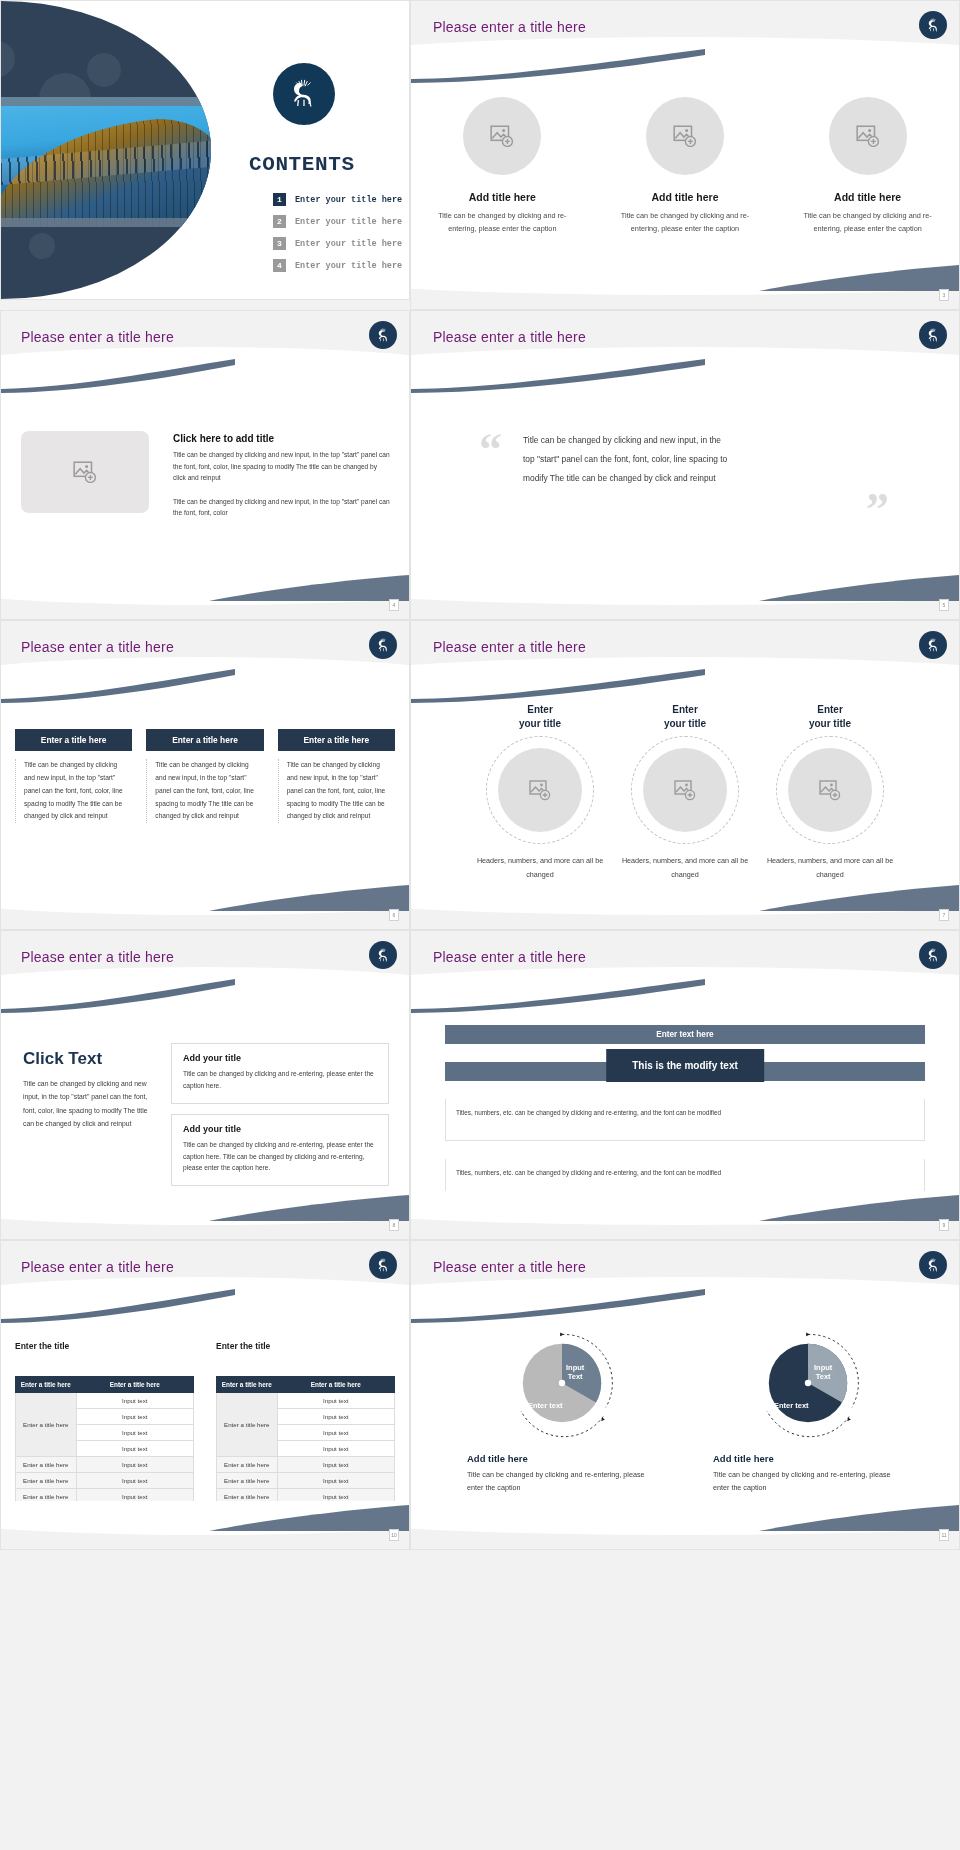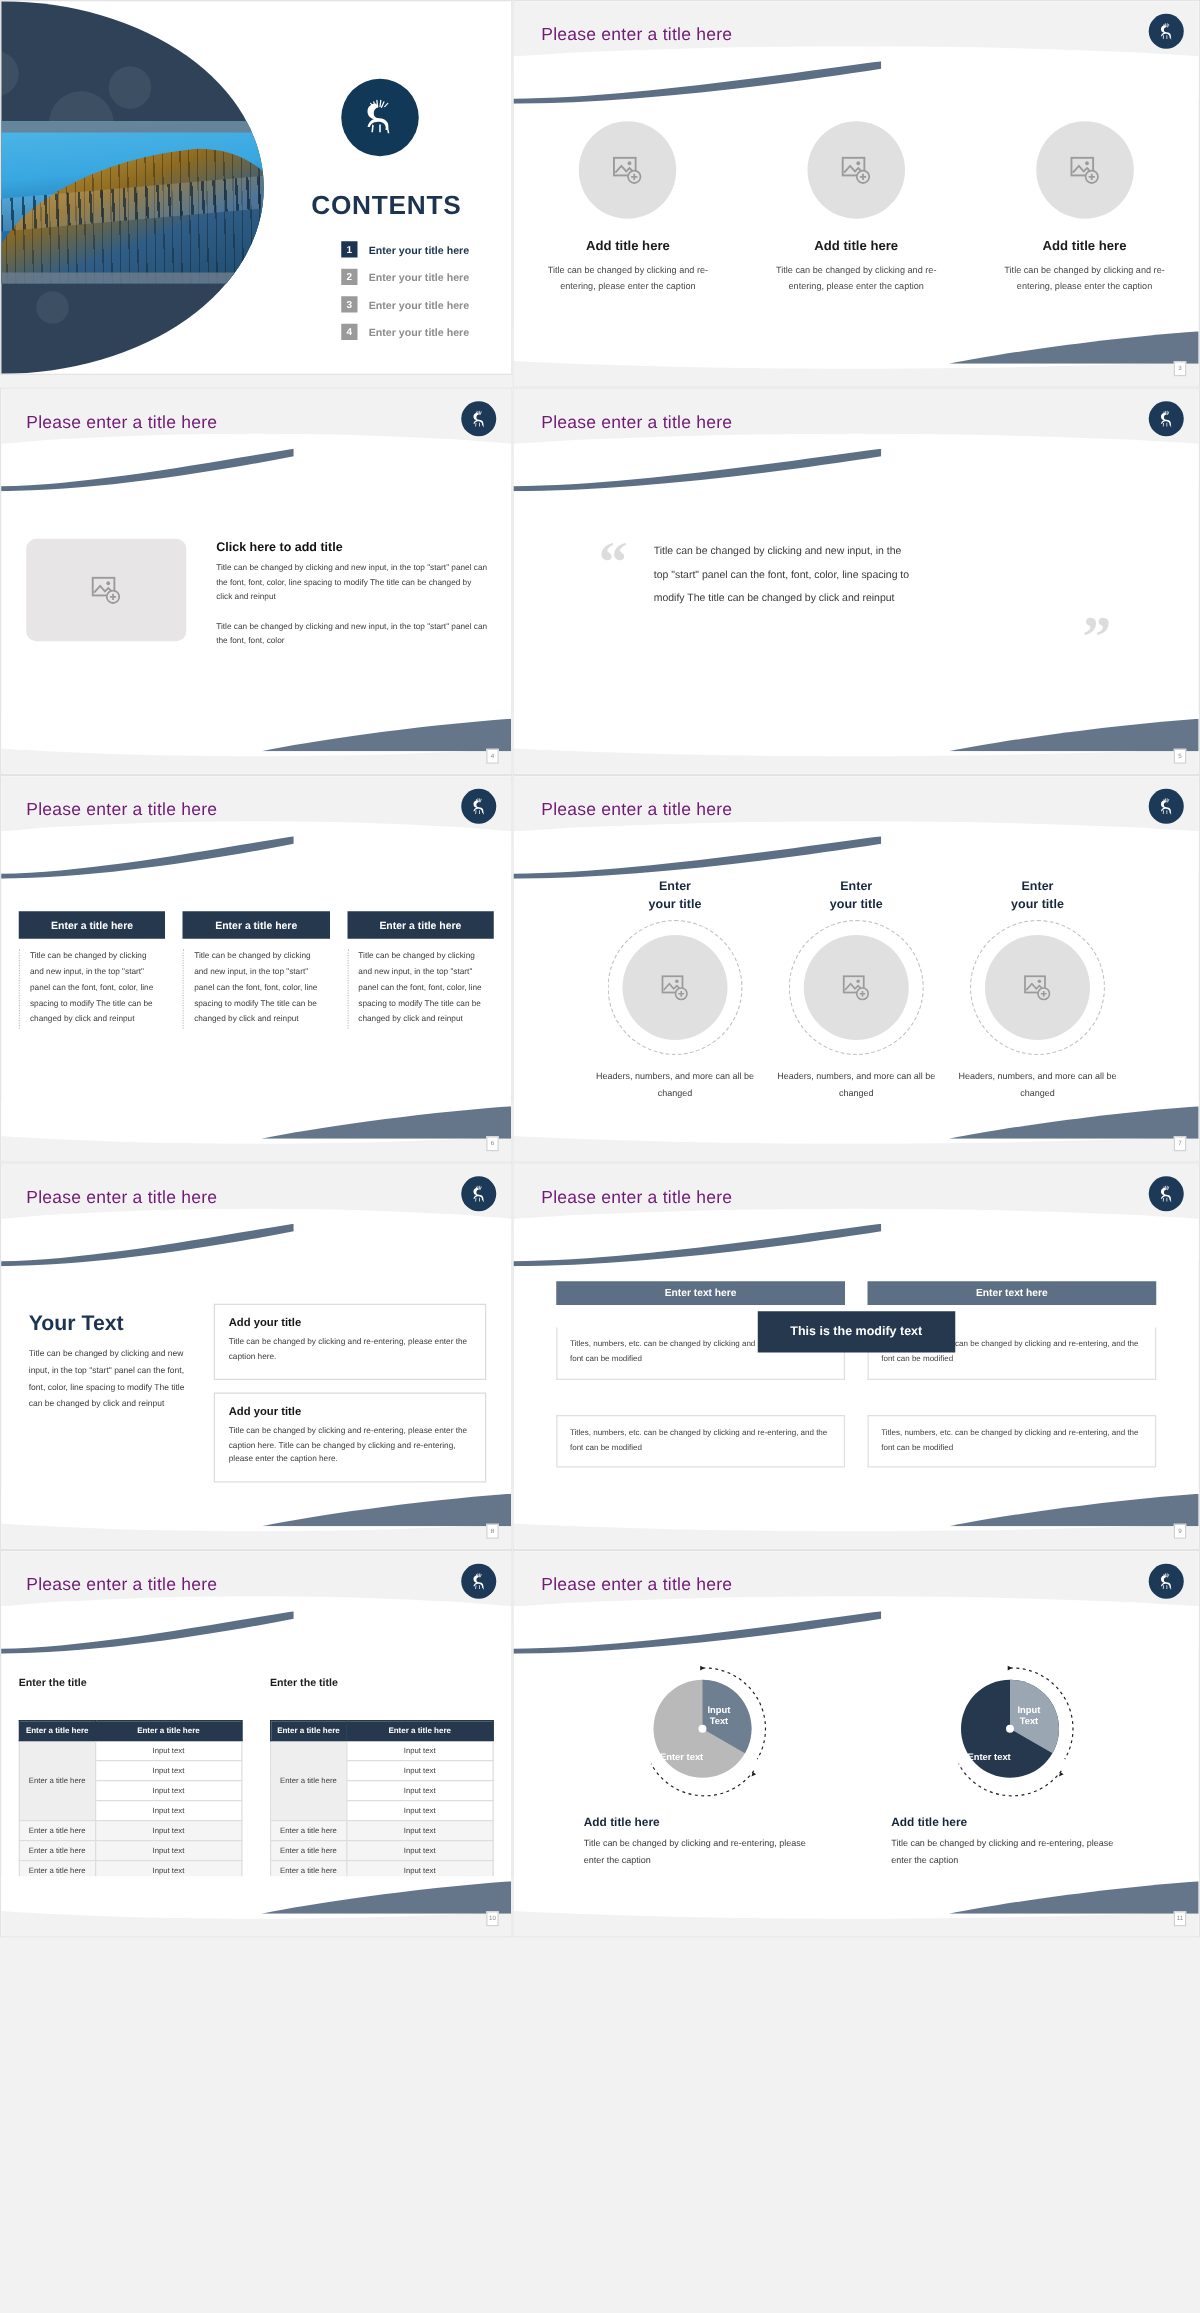--- a/index.html
+++ b/index.html
@@ -14,21 +14,21 @@
     grid-template-columns: 410px 550px;
     grid-auto-rows: 310px;
     column-gap:0px; row-gap:0px;
   }
   .slide {
     position:relative; overflow:hidden;
     background:#ffffff;
     border:1px solid #e3e3e3;
     width:100%; height:100%;
   }
-  .slide.r1c1 { height:300px; }
+  .slide.r1c1 { height:300px;font-family:Liberation Mono, monospace; }
   
   .hdr {
     position:absolute; left:0; top:0; width:100%; height:58px;
     background:#f2f2f2;
   }
   .hdr-curve {
     position:absolute; left:0; top:36px; width:100%; height:42px;
     background:#ffffff;
     border-radius:58% 58% 0 0 / 100% 100% 0 0;
     transform:scaleX(1.6);
@@ -169,21 +169,21 @@
   
   .s8-left { position:absolute; left:22px; top:118px; width:135px; }
   .s8-h { font-size:17px; font-weight:bold; color:#1d3450; margin-bottom:8px; }
   .s8-p { font-size:6.8px; color:#3c3c3c; line-height:1.95; }
   .s8-right { position:absolute; left:170px; top:112px; width:218px; }
   .s8-box { border:1px solid #dcdcdc; padding:9px 11px 11px; margin-bottom:10px; background:#fff; }
   .s8-box-h { font-size:9px; font-weight:bold; color:#161616; margin-bottom:5px; }
   .s8-box-p { font-size:6.6px; color:#3c3c3c; line-height:1.8; }
   
   .s9 { position:absolute; left:34px; top:94px; right:34px; }
-  .s9-grid { display:grid; grid-template-columns:1fr 1fr; column-gap:22px; row-gap:0;gap:18px; }
+  .s9-grid { display:grid; grid-template-columns:1fr; column-gap:22px; row-gap:0;gap:18px; }
   .s9-hd { background:#5d6f84; color:#fff; font-size:8.2px; font-weight:bold;
            text-align:center; padding:5px 4px; }
   .s9-cell { border:1px solid #e0e0e0; border-top:none; font-size:6.4px; color:#3c3c3c;
              line-height:1.8; padding:8px 10px; min-height:42px; }
   .s9-spacer { height:28px; }
   .s9-center {
     position:absolute; left:50%; top:118px; transform:translateX(-50%);
     background:#26384e; color:#fff; font-size:10px; font-weight:bold;
     padding:11px 26px; z-index:5; white-space:nowrap;
   }
@@ -535,21 +535,21 @@
       <svg viewBox="0 0 64 64">
           <g fill="#fff">
             <path d="M24 12 l2 7 M28 10 l1 8 M33 10 l-1 8 M37 12 l-3 7" stroke="#fff" stroke-width="2" fill="none" stroke-linecap="round"></path>
             <path d="M30 19 c-4 1 -6 4 -6 8 c0 4 3 6 7 6 c5 0 9 2 11 6 c1 3 1 6 0 9 l-3 0 c1 -4 0 -7 -3 -9 c-3 -2 -7 -2 -11 -1 c-3 1 -5 3 -6 6 l-3 0 c1 -5 4 -8 8 -10 c-5 -1 -8 -5 -8 -10 c0 -6 5 -10 11 -10 z"></path>
             <path d="M22 41 l-1 10 2 0 1 -9 z M31 41 l0 10 2 0 0 -10 z M40 43 l2 9 2 0 -2 -9 z"></path>
           </g>
         </svg>
     </div>
 
     <div class="s8-left">
-      <div class="s8-h">Your Text</div>
+      <div class="s8-h">Click Text</div>
       <div class="s8-p">Title can be changed by clicking and new input, in the top "start" panel can the font, font, color, line spacing to modify The title can be changed by click and reinput</div>
     </div>
     <div class="s8-right">
       <div class="s8-box">
         <div class="s8-box-h">Add your title</div>
         <div class="s8-box-p">Title can be changed by clicking and re-entering, please enter the caption here.</div>
       </div>
       <div class="s8-box">
         <div class="s8-box-h">Add your title</div>
         <div class="s8-box-p">Title can be changed by clicking and re-entering, please enter the caption here. Title can be changed by clicking and re-entering, please enter the caption here.</div>

